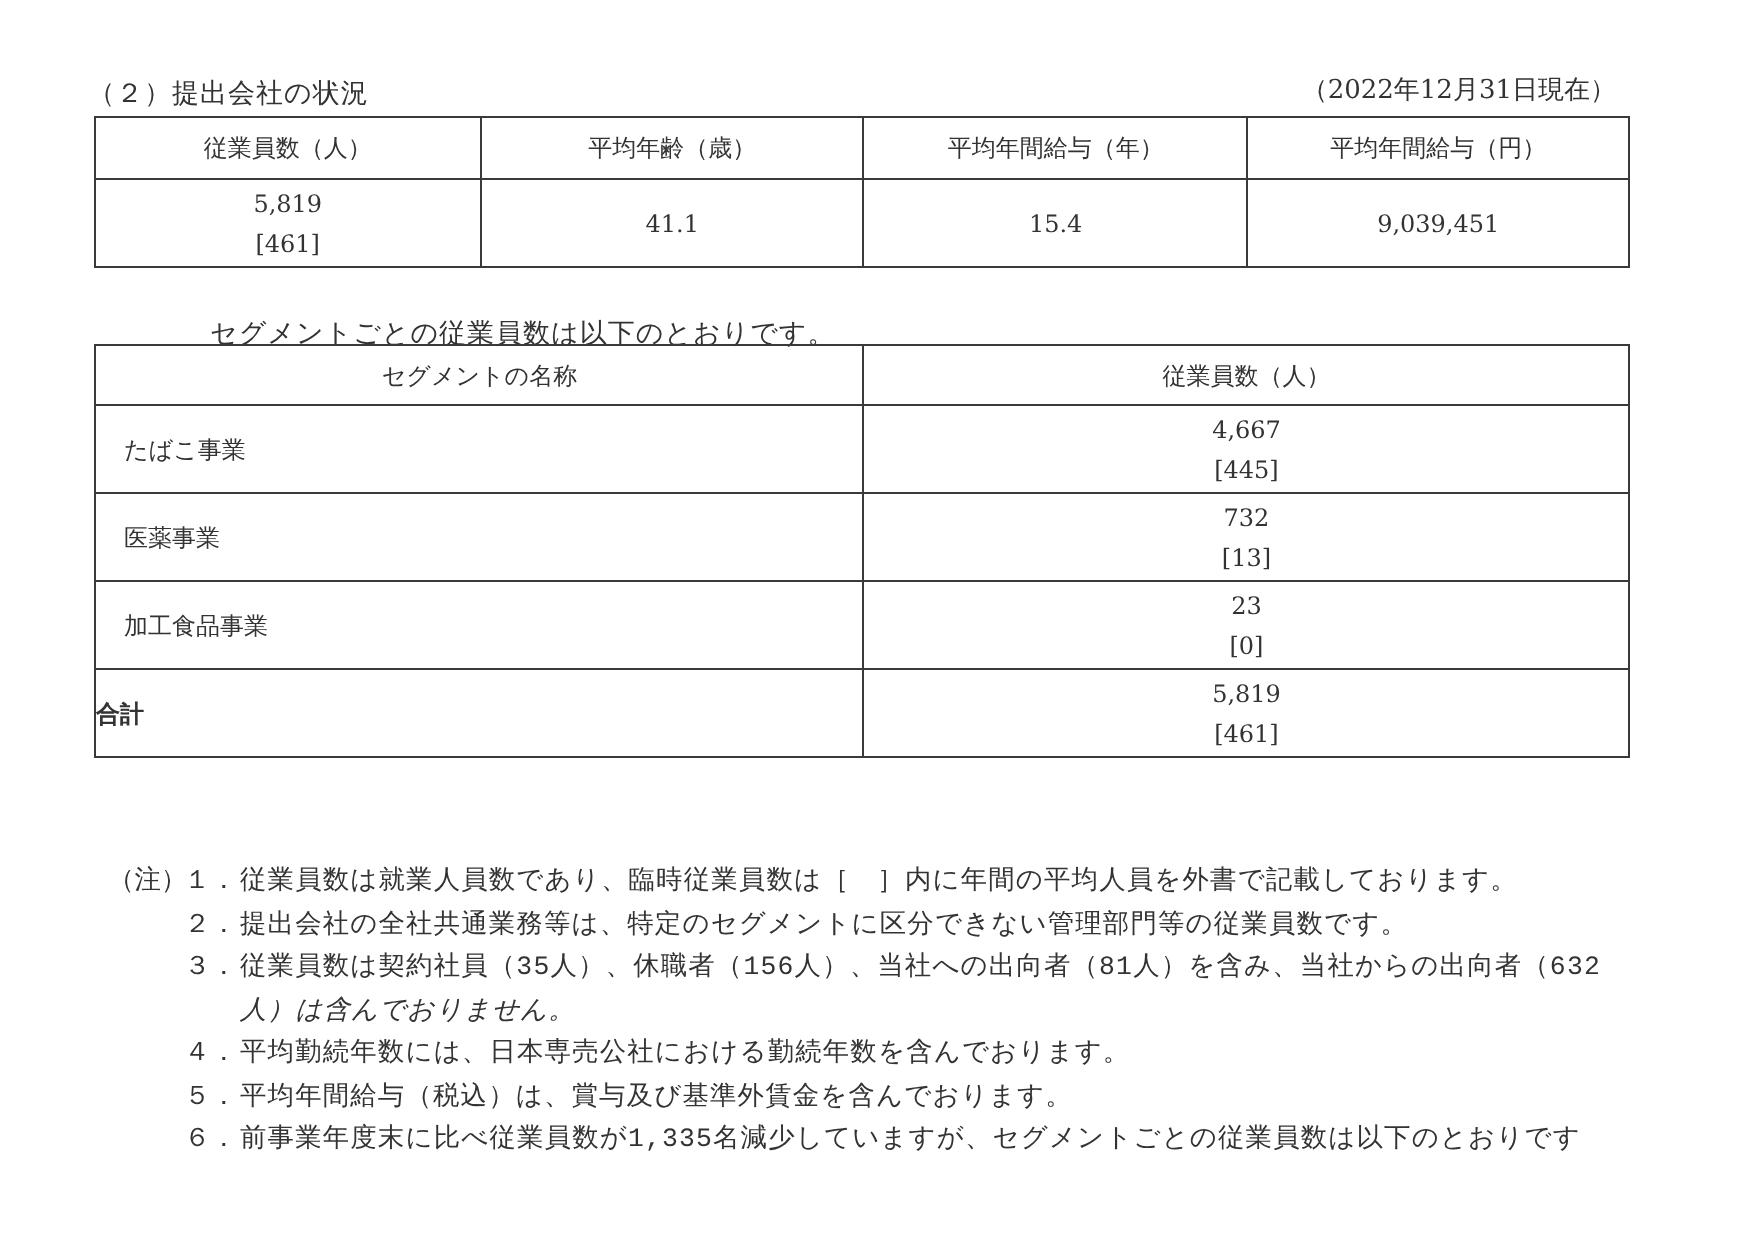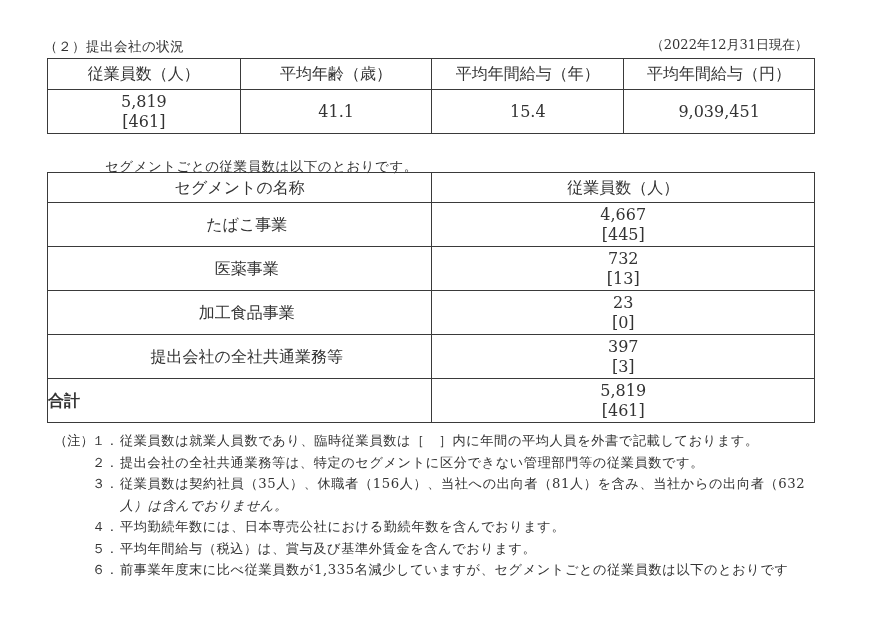--- a/index.html
+++ b/index.html
@@ -2,35 +2,35 @@
 <html><head>
 <meta charset="utf-8">
 <style>
   html, body { margin:0; padding:0; background:#ffffff; }
   body { width:870px; height:619px; position:relative; overflow:hidden;
          font-family:"DejaVu Serif","Liberation Serif",serif; color:#333333; font-size:13px; }
   .abs { position:absolute; }
   .section-title { left:44px; top:14px; font-size:13.5px; letter-spacing:0.5px;margin-top:24px; }
   .as-of { right:62px; top:36px; font-size:13px; }
   table { border-collapse:collapse; position:absolute; }
-  td, th { border:1.5px solid #3a3a3a; font-weight:normal; padding:0; text-align:center; vertical-align:middle; font-size:16px; line-height:20px; }
+  td, th { border:1.5px solid #3a3a3a; font-weight:normal; padding:0; text-align:center; vertical-align:middle; font-size:12px; line-height:20px; }
   #summary-table { left:47px; top:58px; width:768px; }
   #summary-table th { height:30px; }
   #summary-table td { height:43px; }
   .seg-intro { left:105px; top:158px; font-size:13.5px; letter-spacing:0.5px; }
   #segment-table { left:47px; top:172px; width:768px; }
   #segment-table th { height:29px; }
   #segment-table td { height:43px; }
-  #segment-table td.name { text-align:center; padding-left:14px; }
+  #segment-table td.name { text-align:left; padding-left:14px; }
   #segment-table td.name.center { text-align:left; padding-left:0;font-weight:bold; }
   .notes { left:54px; top:430px; width:770px; font-size:13.2px; line-height:21.5px; }
   .note { display:flex; }
   .note-prefix { width:38px; flex:none; }
   .note-num { width:28px; flex:none; }
-  .note-text { flex:1; letter-spacing:0.6px; }
+  .note-text { flex:1; letter-spacing:0.6px;font-family:Liberation Mono, monospace; }
   .note-cont { padding-left:66px; letter-spacing:0.6px;font-style:italic; }
 </style>
 </head>
 <body>
 
 <div class="abs section-title">（２）提出会社の状況</div>
 <div class="abs as-of">（2022年12月31日現在）</div>
 
 <table id="summary-table">
   <colgroup>
@@ -85,27 +85,20 @@
     </td>
   </tr>
   <tr>
     <td class="name">加工食品事業</td>
     <td>
       <div>23</div>
       <div>[0]</div>
     </td>
   </tr>
   <tr>
-    <td class="name">提出会社の全社共通業務等</td>
-    <td>
-      <div>397</div>
-      <div>[3]</div>
-    </td>
-  </tr>
-  <tr>
     <td class="name center">合計</td>
     <td>
       <div>5,819</div>
       <div>[461]</div>
     </td>
   </tr>
 </tbody>
   </table>
 
 <div class="abs notes">

